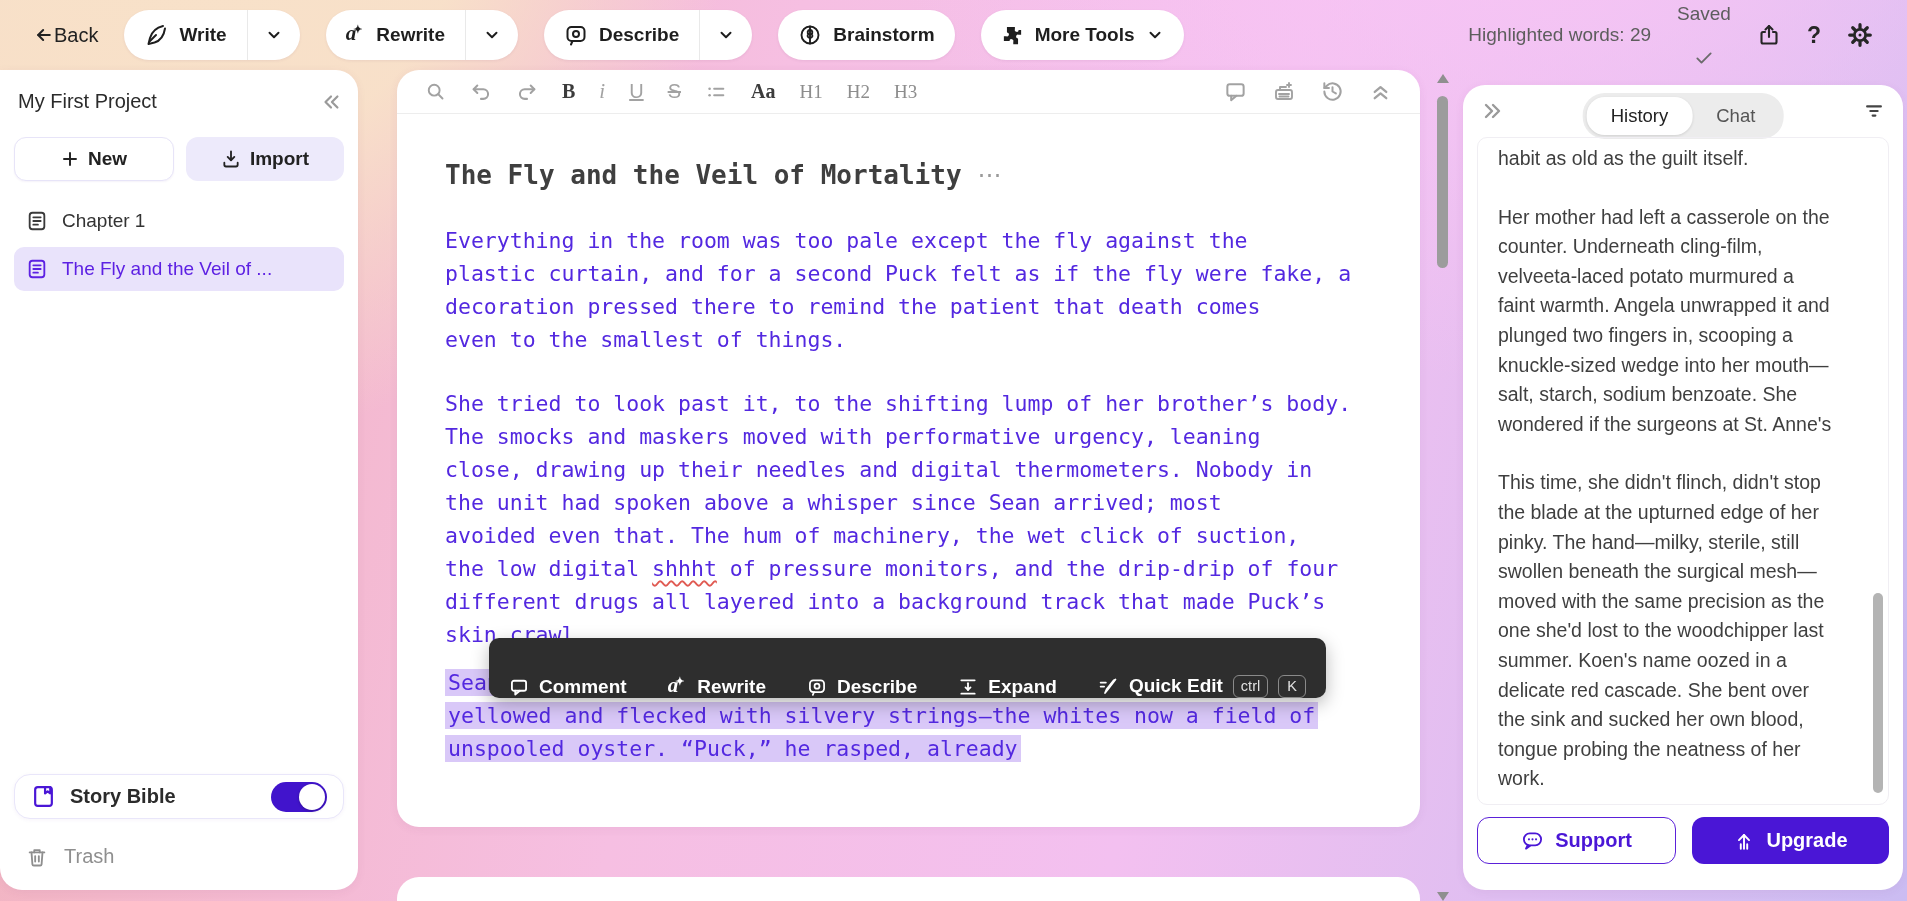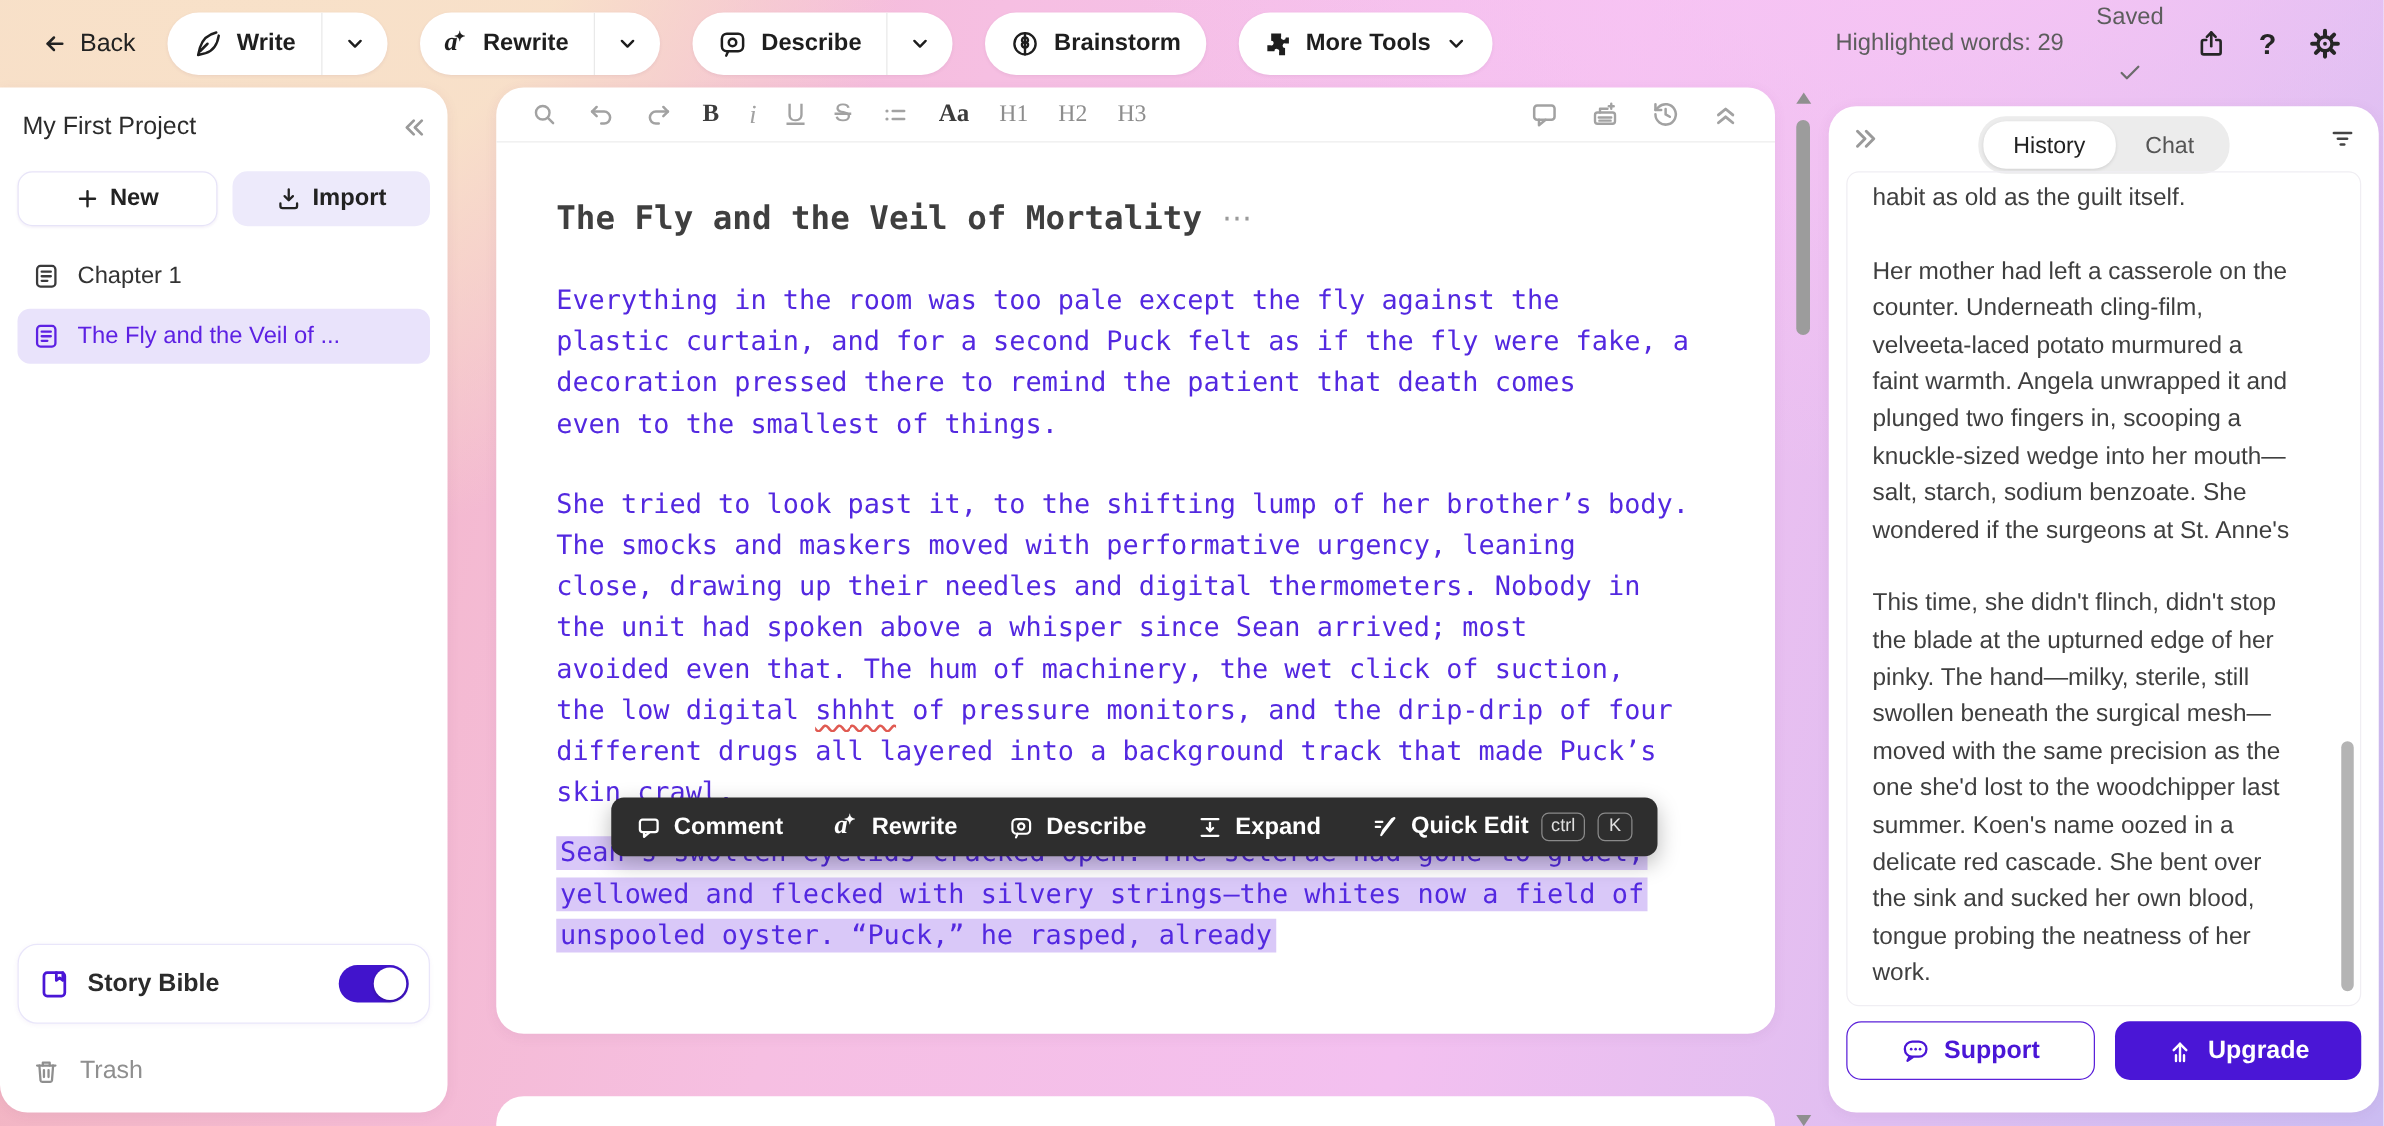--- a/index.html
+++ b/index.html
@@ -9,21 +9,21 @@
   .app { position:relative; width:1907px; height:901px; overflow:hidden;
     background-image:
       radial-gradient(ellipse 48% 110% at 9% -18%, #f8e2c9 0%, rgba(248,226,201,.95) 34%, rgba(248,226,201,0) 62%),
       radial-gradient(ellipse 55% 90% at 82% -15%, rgba(250,198,245,.95) 0%, rgba(250,198,245,0) 65%),
       linear-gradient(103deg, #f1b2ba 0%, #f6bfe2 38%, #f3c0f0 62%, #cbbcf2 100%);
   }
 
   
   .topbar { position:absolute; top:0; left:0; width:100%; height:70px;
     display:flex; align-items:center; padding:0 34px; gap:26px; }
-  .back { display:flex; align-items:center; gap:10px; background:none; border:none;
+  .back { display:flex; align-items:center; background:none; border:none;
     font:500 20px "Liberation Sans",sans-serif; color:#222; cursor:pointer; }
   .pill { display:flex; align-items:stretch; background:#fff; border-radius:26px; height:50px;
     box-shadow:0 1px 3px rgba(90,40,90,.08); overflow:hidden; }
   .pill button { background:none; border:none; cursor:pointer; display:flex; align-items:center;
     font:600 19px "Liberation Sans",sans-serif; color:#1e1e1e; }
   .pill-main { padding:0 20px; gap:11px; }
   .pill-div { width:1px; background:#e9e9e9; }
   .pill-chev { padding:0 17px; }
   .topbar-right { margin-left:auto; display:flex; align-items:center; gap:26px; }
   .tb-status { font:400 19px "Liberation Sans",sans-serif; color:#5d5d5d; }
@@ -46,21 +46,21 @@
     gap:9px; font:600 19px "Liberation Sans",sans-serif; color:#222; cursor:pointer; }
   .btn-new { background:#fff; border:1px solid #e7e4f8; box-shadow:0 1px 2px rgba(90,40,150,.06); }
   .btn-import { background:#edeafb; border:none; }
   .sb-list { margin-top:18px; display:flex; flex-direction:column; gap:4px; }
   .sb-item { display:flex; align-items:center; gap:14px; height:44px; padding:0 12px; border-radius:10px;
     font:400 19px "Liberation Sans",sans-serif; color:#333; cursor:pointer; background:none; border:none; text-align:left; }
   .sb-item.sel { background:#e9e3fb; color:#5d21e3; font-weight:500; }
   .sb-item .ic { color:#3a3a3a; }
   .sb-item.sel .ic { color:#5d21e3; }
   .sb-spacer { flex:1; }
-  .story-bible { border:1px solid #e9e6fa; border-radius:16px; height:64px; display:flex; align-items:center;
+  .story-bible { border:1px solid #e9e6fa; border-radius:16px; height:45px; display:flex; align-items:center;
     padding:0 16px; gap:14px; box-shadow:0 1px 4px rgba(90,40,150,.05); background:#fff; cursor:pointer; }
   .sbb-label { font:600 20px "Liberation Sans",sans-serif; color:#2b2b2b; flex:1; }
   .toggle { width:56px; height:30px; border-radius:15px; background:#4114cc; position:relative; border:none; cursor:pointer; }
   .toggle .knob { position:absolute; right:2px; top:2px; width:26px; height:26px; border-radius:50%;
     background:#fff; box-shadow:0 1px 3px rgba(0,0,0,.25); }
   .trash-row { display:flex; align-items:center; gap:16px; margin:26px 0 6px; padding:0 12px;
     background:none; border:none; cursor:pointer; font:500 20px "Liberation Sans",sans-serif; color:#8f8f8f; }
 
   
   .editor { position:absolute; left:397px; top:70px; width:1023px; height:757px; background:#fff;
@@ -81,22 +81,22 @@
   .doc-menu { background:none; border:none; color:#9a9a9a; font-size:24px; cursor:pointer; line-height:1; }
   .para { white-space:pre-line; font:400 21.5px/33px "DejaVu Sans Mono",monospace; color:#5328e0; }
   .p1 { margin-top:34px; }
   .p2 { margin-top:31px; }
   .p3 { margin-top:15px; }
   .misspell { text-decoration:underline; text-decoration-style:wavy; text-decoration-color:#e05a52;
     text-decoration-thickness:1.6px; text-underline-offset:4px; }
   .hl { background:#d9c8f8; padding:1px 3px; -webkit-box-decoration-break:clone; box-decoration-break:clone; }
 
   
-  .sel-toolbar { position:absolute; left:92px; top:568px; height:47px; background:#2e2e2e; border-radius:10px;
-    display:flex; align-items:center; box-shadow:0 6px 18px rgba(0,0,0,.28); overflow:hidden; }
+  .sel-toolbar { position:absolute; left:92px; top:568px; height:60px; background:#2e2e2e; border-radius:10px;
+    display:flex; align-items:flex-end; box-shadow:0 6px 18px rgba(0,0,0,.28); overflow:hidden; }
   .sel-btn { background:none; border:none; cursor:pointer; display:flex; align-items:center; gap:10px;
     padding:0 20px; font:600 19px "Liberation Sans",sans-serif; color:#fff; }
   .sel-div { width:1px; background:#484848; }
   .kbd { border:1.4px solid #8a8a8a; border-radius:6px; color:#e0e0e0; font:500 14.5px "Liberation Sans",sans-serif;
     padding:2px 7px; line-height:1.2; }
   .kbd.key { padding:2px 8px; }
 
   .editor-page2 { position:absolute; left:397px; top:877px; width:1023px; height:40px; background:#fff;
     border-radius:22px 22px 0 0; }
 

